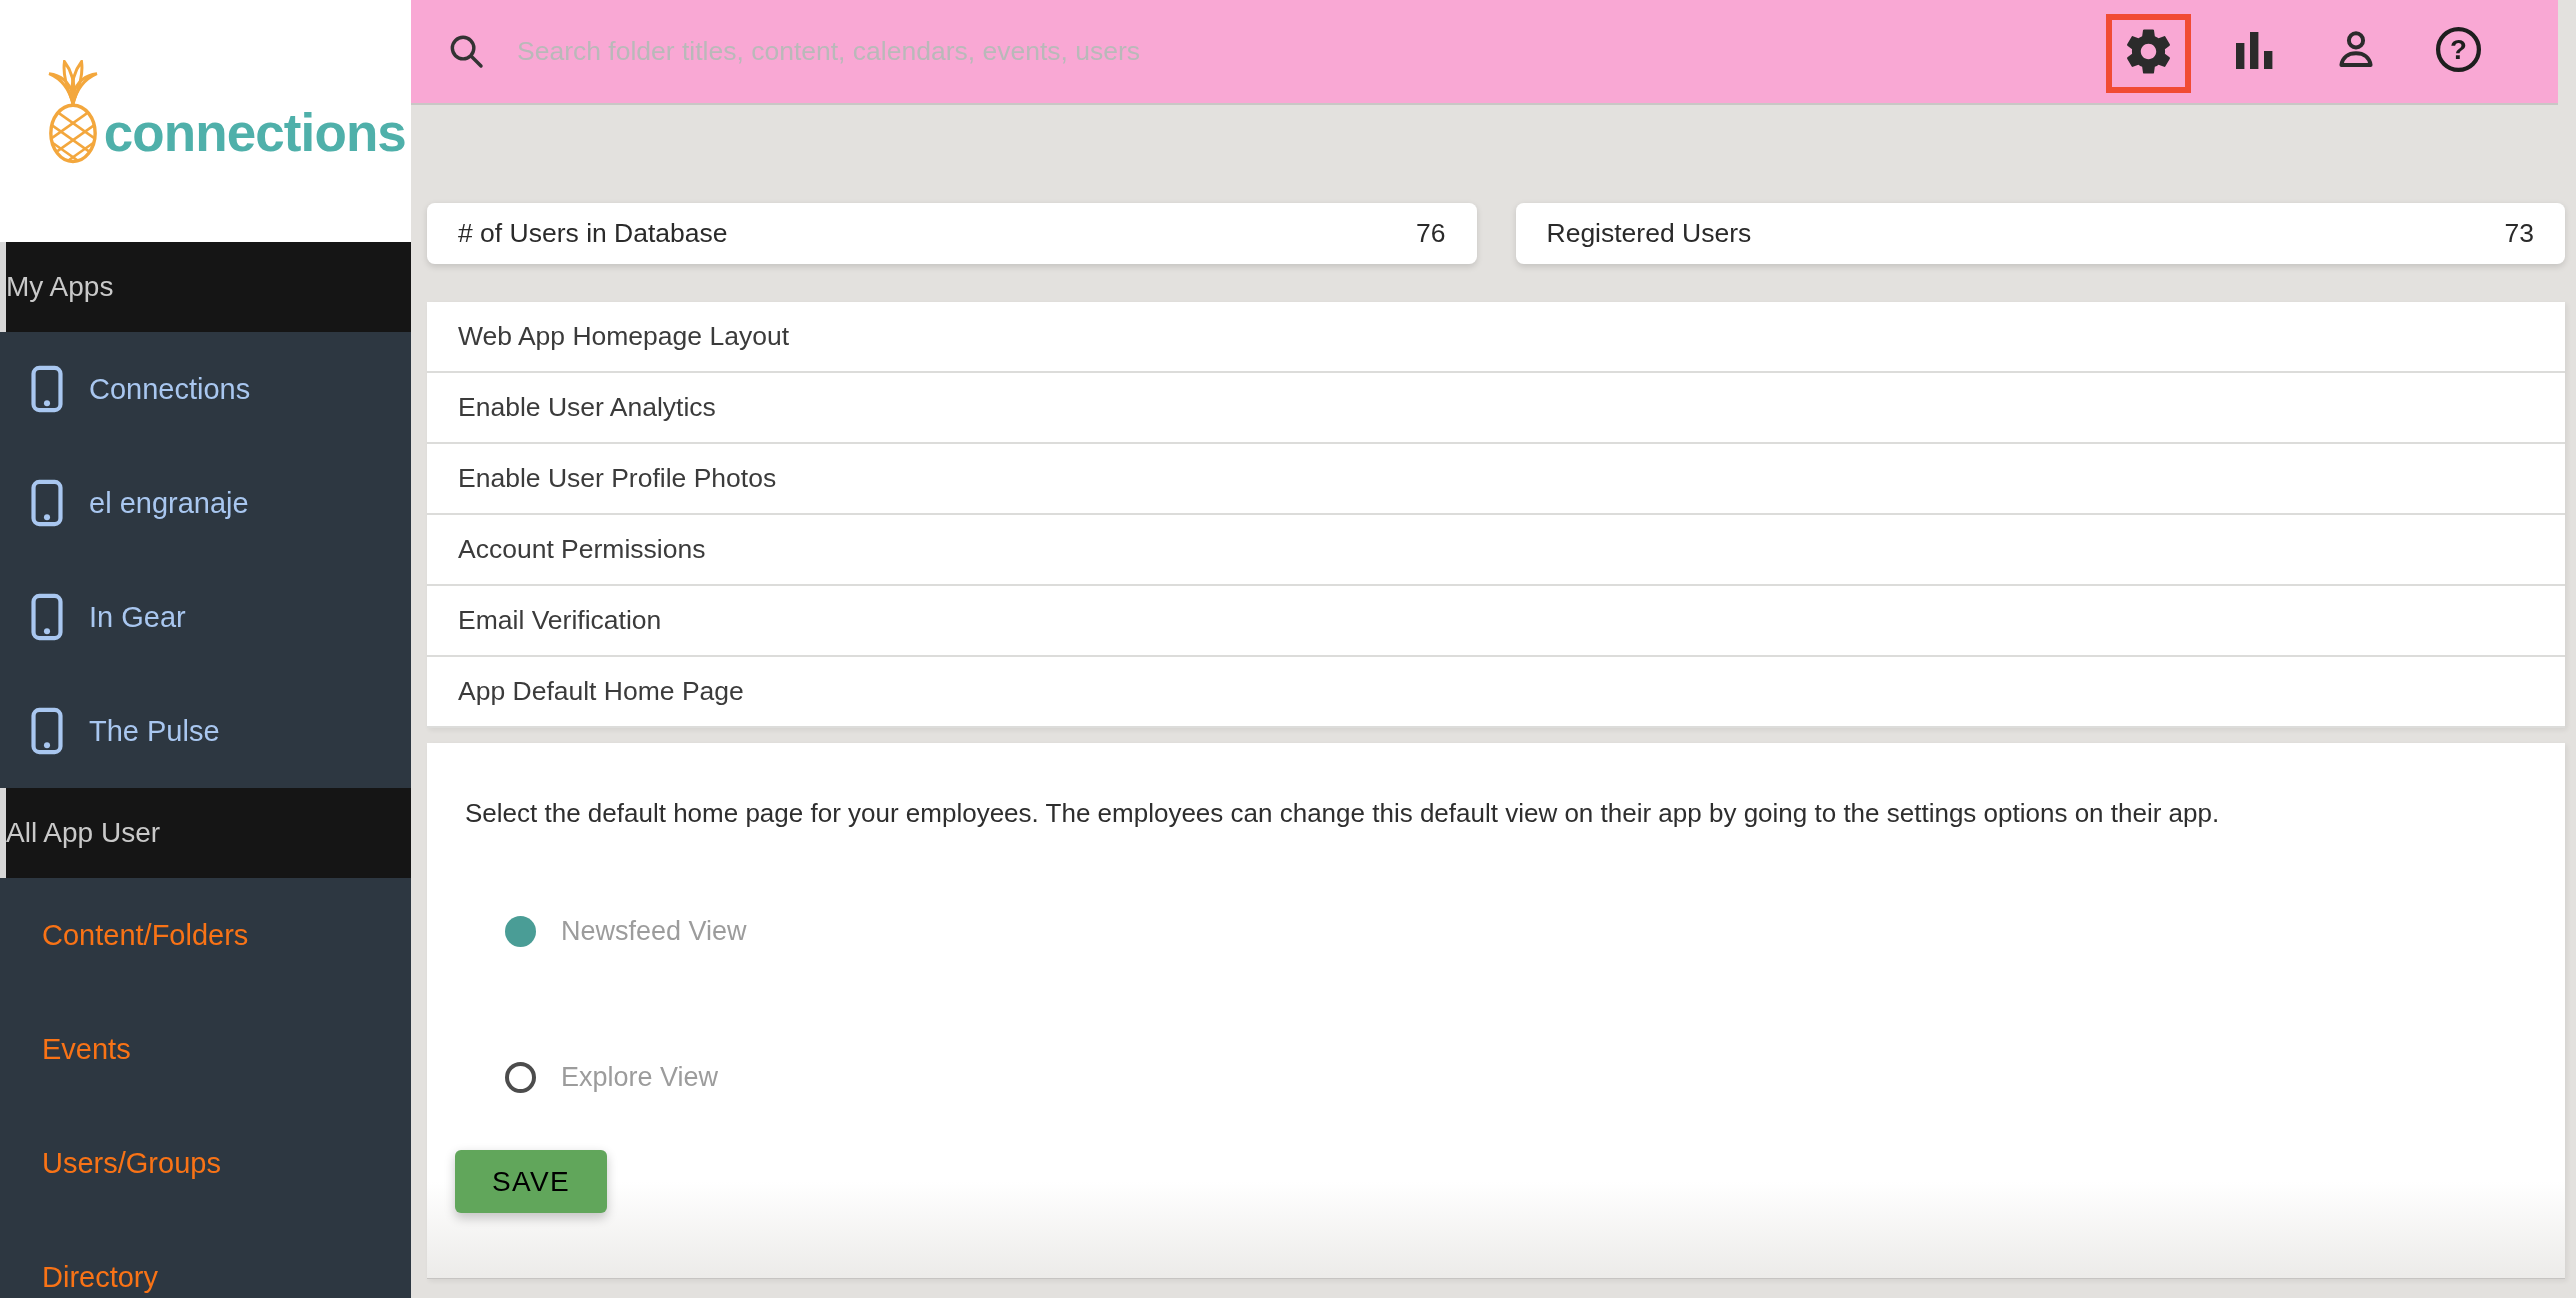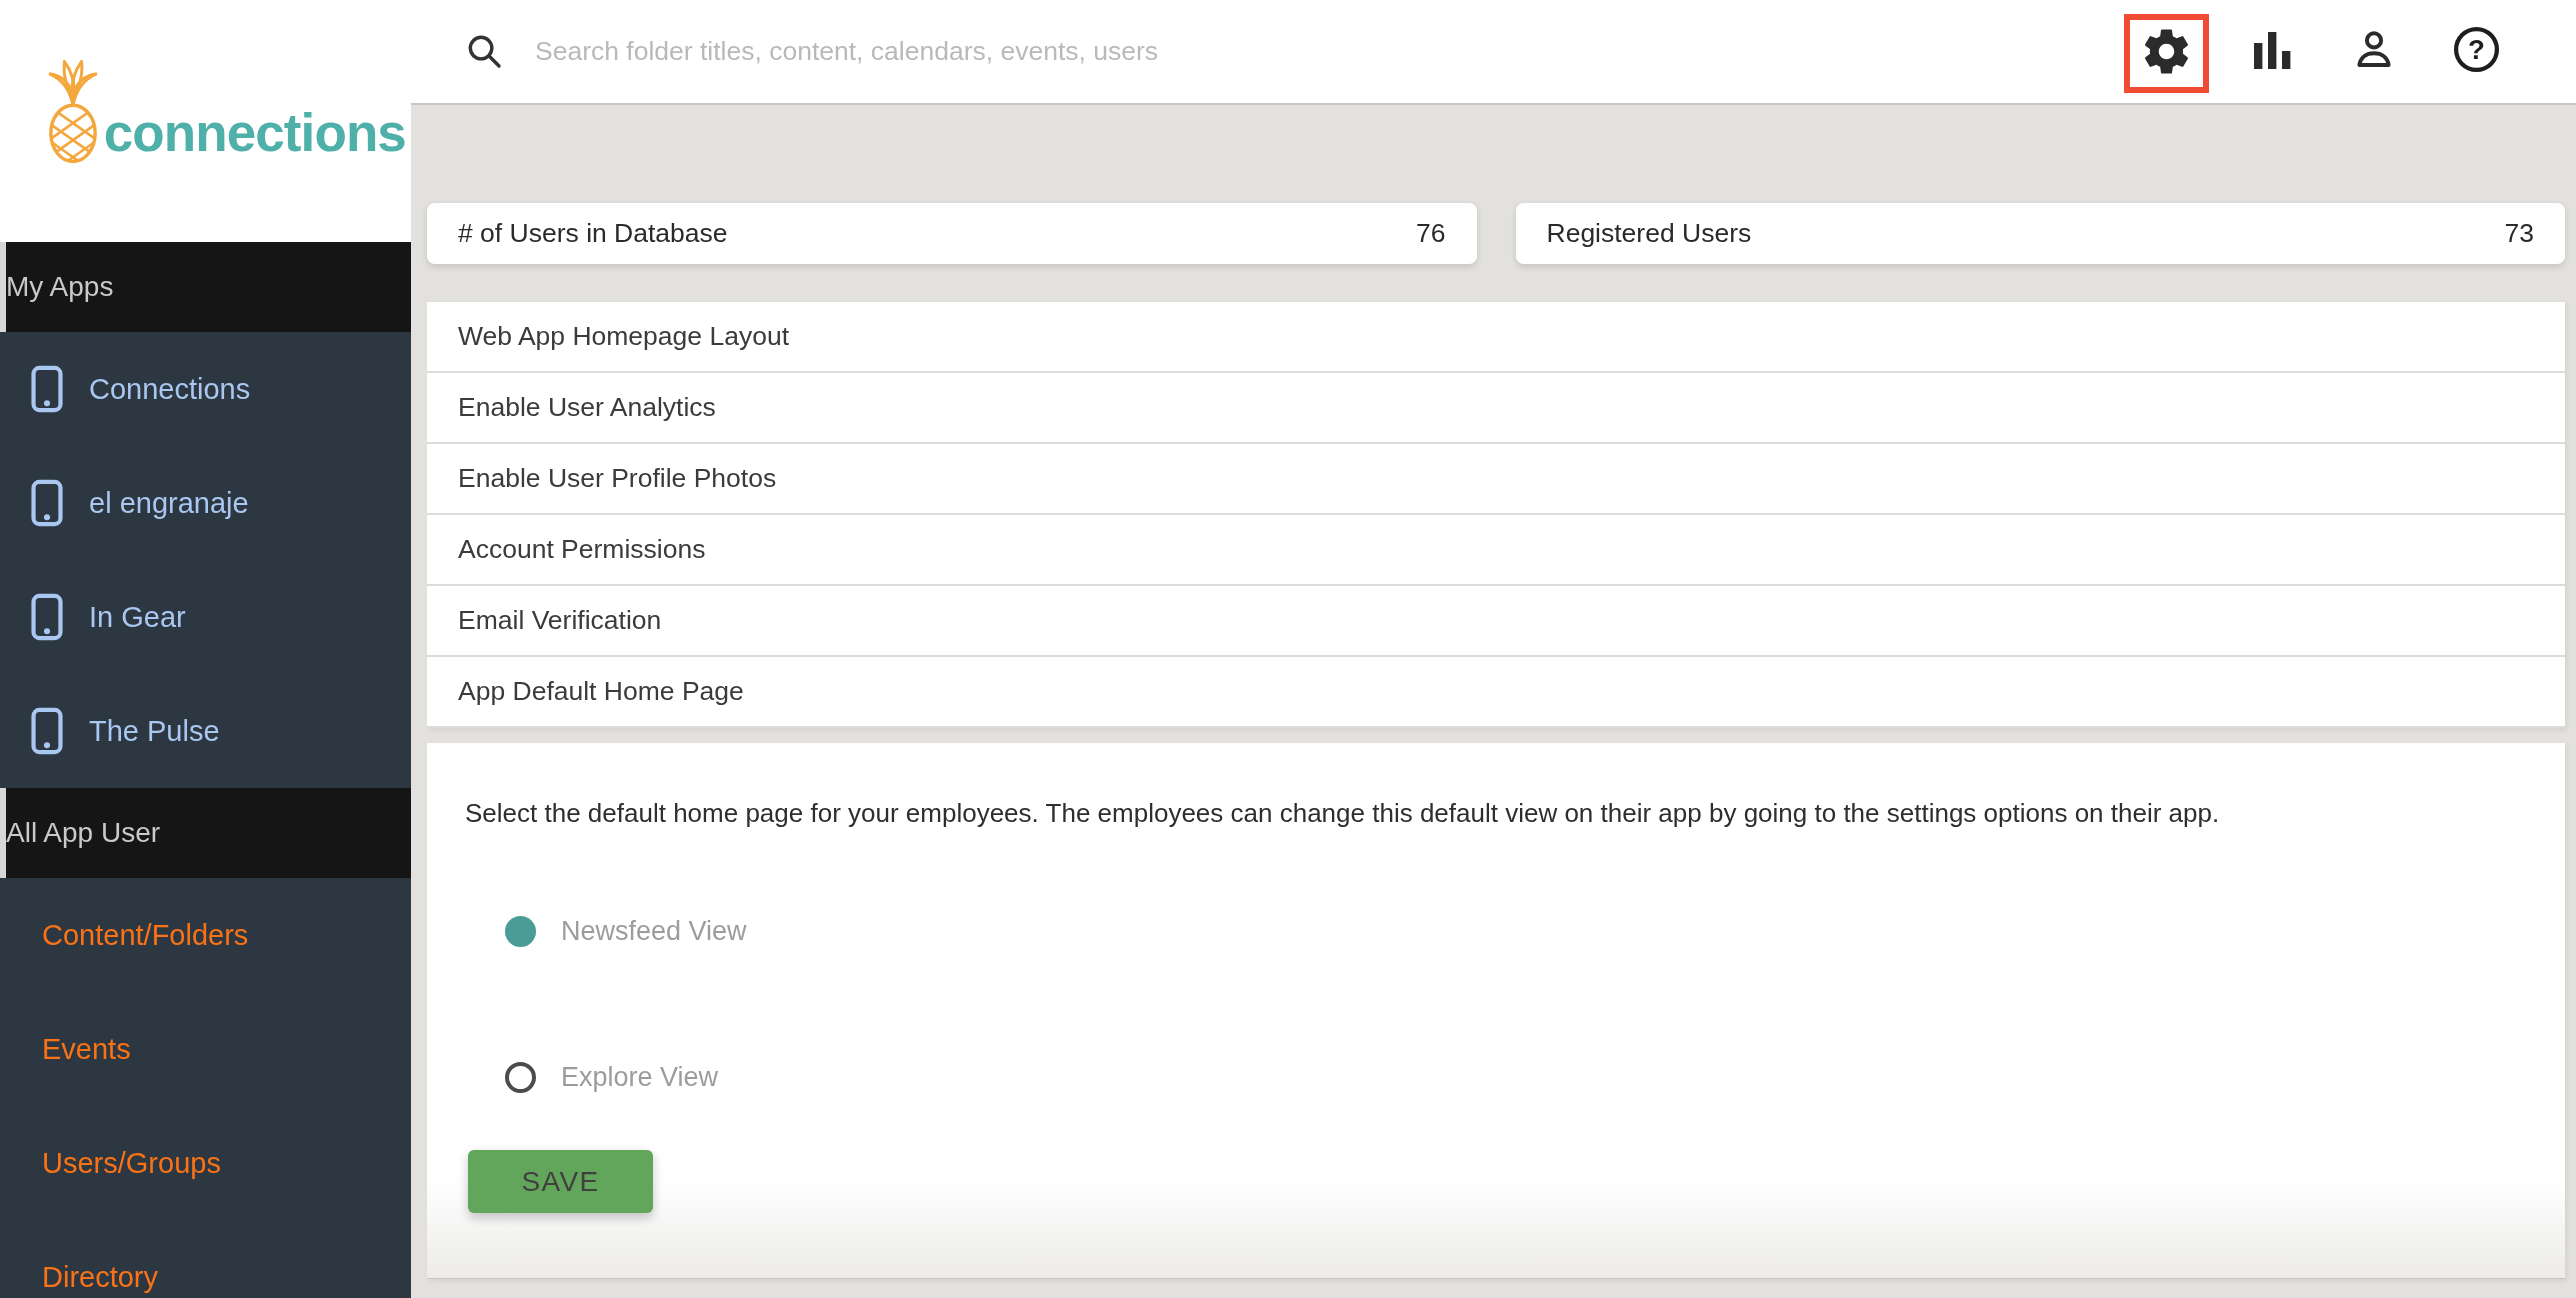--- a/index.html
+++ b/index.html
@@ -17,22 +17,22 @@
   .nav { position:absolute; left:0; top:242px; width:411px; }
   .nav-header { height:90px; background:#151515; border-left:6.8px solid #d7d7d7;
     color:#c9c9c9; font-size:28px; display:flex; align-items:center; }
   .nav-item { height:114px; background:#2d3741; color:#a9c7f0; font-size:29px;
     display:flex; align-items:center; padding-left:31px; }
   .nav-item .phone { margin-right:26px; flex:0 0 auto; display:flex; }
   .nav-subitem { height:114px; background:#2d3741; color:#f97316; font-size:29px;
     display:flex; align-items:center; padding-left:42px; }
 
   
-  .topbar { position:absolute; left:411px; top:0; width:2165px; height:105px;
-    background:#ffffff; border-bottom:2.6px solid #c9c7c5; z-index:4; }
+  .topbar { position:absolute; left:393px; top:0; width:2165px; height:105px;
+    background:#f9a8d4; border-bottom:2.6px solid #c9c7c5; z-index:4; }
   .search-icon { position:absolute; left:53px; top:31px; }
   .search-input { position:absolute; left:124px; top:24px; width:1196px; height:55px;
     border:none; outline:none; font-size:26.5px; color:#555; background:transparent;
     font-family:"Liberation Sans","DejaVu Sans",sans-serif; }
   .search-input::placeholder { color:#b9b9b9; opacity:1; }
   .top-icon { position:absolute; top:0; height:102px; display:flex;
     align-items:center; justify-content:center; cursor:pointer; }
   .settings-box { left:1713px; width:85px; height:79px; top:13.7px;
     border:6px solid #f14b34; }
   .icon-analytics { left:1835px; width:51px; }
@@ -61,22 +61,22 @@
     border-bottom:1.7px solid #c6c4c2; box-shadow:1.7px 1.7px 5.1px rgba(0,0,0,0.07); }
   .panel-desc { position:absolute; left:38px; top:55px; font-size:26px; color:#2e2e2e; }
   .option-row { position:absolute; left:78px; display:flex; align-items:center;
     gap:25px; cursor:pointer; }
   .option-row.first  { top:173px; }
   .option-row.second { top:319px; }
   .radio { width:31px; height:31px; border-radius:50%; }
   .radio.selected { background:#4a9d96; }
   .radio.unselected { background:#ffffff; border:4.3px solid #4c4c4c; }
   .option-label { font-size:27px; color:#9c9c9c; }
-  .save-btn { position:absolute; left:41px; top:407px; width:185px; height:63px;
-    background:#61a65b; border:none; border-radius:6px; color:#404040; font-size:28px;
+  .save-btn { position:absolute; left:28px; top:407px; width:152px; height:63px;
+    background:#61a65b; border:none; border-radius:6px; color:#000000; font-size:28px;
     letter-spacing:1.3px; font-family:"Liberation Sans","DejaVu Sans",sans-serif;
     box-shadow:0 4.3px 10.2px rgba(0,0,0,0.22); cursor:pointer; }
 </style>
 </head>
 <body>
 
 <div class="sidebar">
   <div class="logo-area">
     <div class="logo">
       <span>

